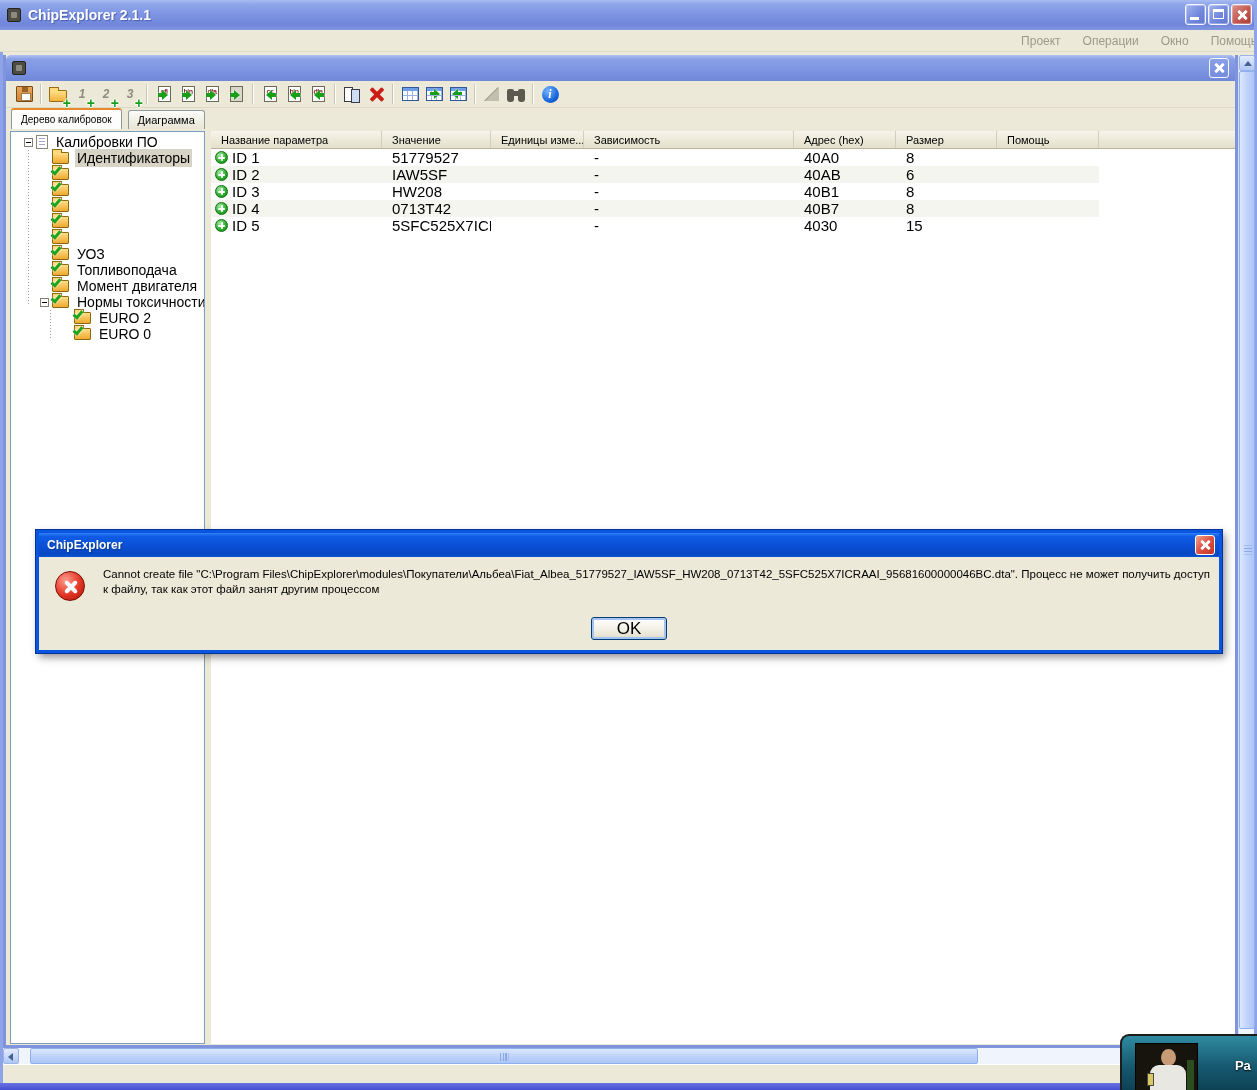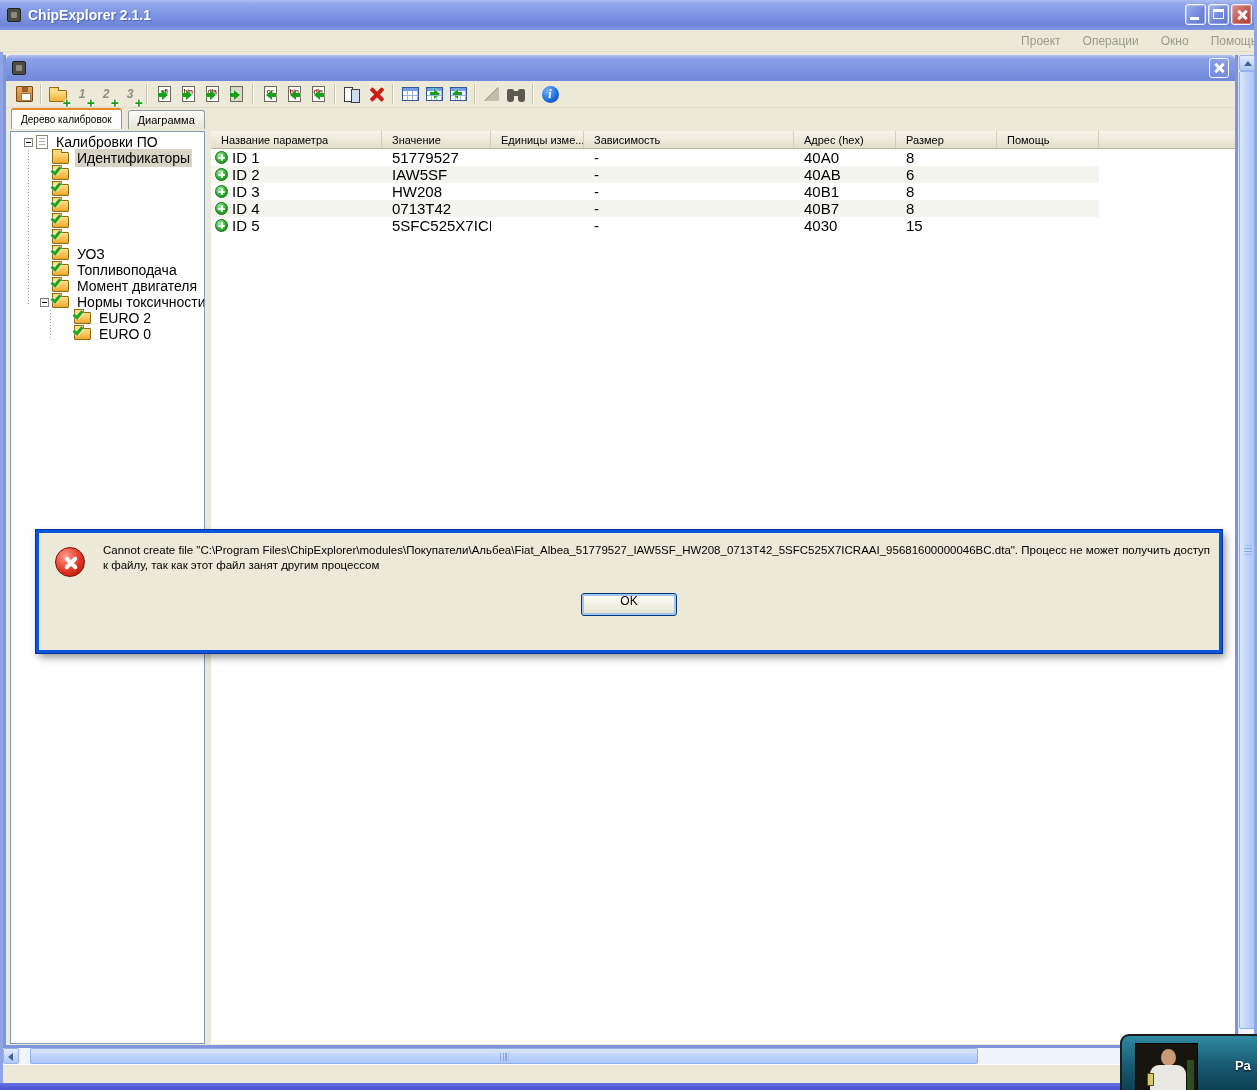--- a/index.html
+++ b/index.html
@@ -164,23 +164,23 @@
     display:flex; align-items:center; padding:0 5px; position:relative; }
   .dlg-title { color:#fff; font-weight:bold; font-size:12px; margin-left:3px; text-shadow:1px 1px 1px #0a3a8c; }
   .dlg-close { position:absolute; right:4px; top:2px; width:20px; height:20px; border:1px solid #fff; border-radius:3px;
     background:linear-gradient(135deg,#f0a28c 0%,#dd5144 50%,#c03325 100%); }
   .dlg-body { position:relative; height:93px; }
   .err-icon { position:absolute; left:16px; top:14px; width:30px; height:30px; border-radius:50%; border:1px solid #7d0e02;
     background:radial-gradient(circle at 35% 30%, #ff9d8d, #e23525 55%, #a81205); }
   .err-icon::before,.err-icon::after { content:""; position:absolute; left:13px; top:7px; width:4px; height:16px; background:#fff; border-radius:2px; }
   .err-icon::before { transform:rotate(45deg); } .err-icon::after { transform:rotate(-45deg); }
   .dlg-msg { position:absolute; left:64px; top:10px; width:1112px; font-size:11.5px; line-height:15px; color:#000; }
-  .ok-btn { position:absolute; left:50%; bottom:10px; transform:translateX(-50%); width:96px; height:23px;
+  .ok-btn { position:absolute; left:50%; bottom:10px; transform:translateX(-50%); width:76px; height:23px;
     border:1px solid #003c74; border-radius:3px; background:linear-gradient(180deg,#ffffff,#f2f0e4 55%,#e0ddc9);
-    box-shadow:inset 0 0 0 2px #a4c3f3; font-size:12px; display:flex; justify-content:center; }
+    box-shadow:inset 0 0 0 2px #a4c3f3; font-size:17px; display:flex; align-items:center; justify-content:center; }
 
   
   .notif { position:absolute; left:1120px; top:1034px; width:137px; height:56px; z-index:60;
     border-top:2px solid #1c1c1c; border-left:2px solid #1c1c1c; border-radius:9px 0 0 0;
     background:linear-gradient(180deg,#2f8ba1 0%, #175a71 55%, #0d4154 100%); }
   .photo { position:absolute; left:13px; top:7px; width:63px; height:49px; background:#17130d; border:1px solid #000; overflow:hidden; }
   .ph-head { position:absolute; left:25px; top:5px; width:15px; height:17px; border-radius:50%; background:#c99a76; }
   .ph-shirt { position:absolute; left:14px; top:21px; width:36px; height:28px; border-radius:9px 9px 0 0; background:#e9e7e1; }
   .ph-glass { position:absolute; left:11px; top:29px; width:7px; height:13px; background:#d9c868; border:1px solid #4a4a3a; }
   .ph-bottle { position:absolute; right:3px; top:16px; width:7px; height:33px; background:#2c4d20; }
@@ -538,20 +538,26 @@
   </div>
   <div class="hscroll">
     <div class="sb-btn sb-left"></div>
     <div class="h-thumb"></div>
   </div>
 
   <div class="statusbar"></div>
   <div class="bottom-strip"></div>
 
   <div class="dialog">
+    <div class="dlg-titlebar">
+      <span class="dlg-title">ChipExplorer</span>
+      <div class="dlg-close">
+          <span class="xbars"></span>
+        </div>
+    </div>
     <div class="dlg-body">
       <span class="err-icon"></span>
       <div class="dlg-msg">Cannot create file "C:\Program Files\ChipExplorer\modules\Покупатели\Альбеа\Fiat_Albea_51779527_IAW5SF_HW208_0713T42_5SFC525X7ICRAAI_95681600000046BC.dta". Процесс не может получить доступ к файлу, так как этот файл занят другим процессом</div>
       <div class="ok-btn">
           <span>OK</span>
         </div>
     </div>
   </div>
 
   <div class="notif">

